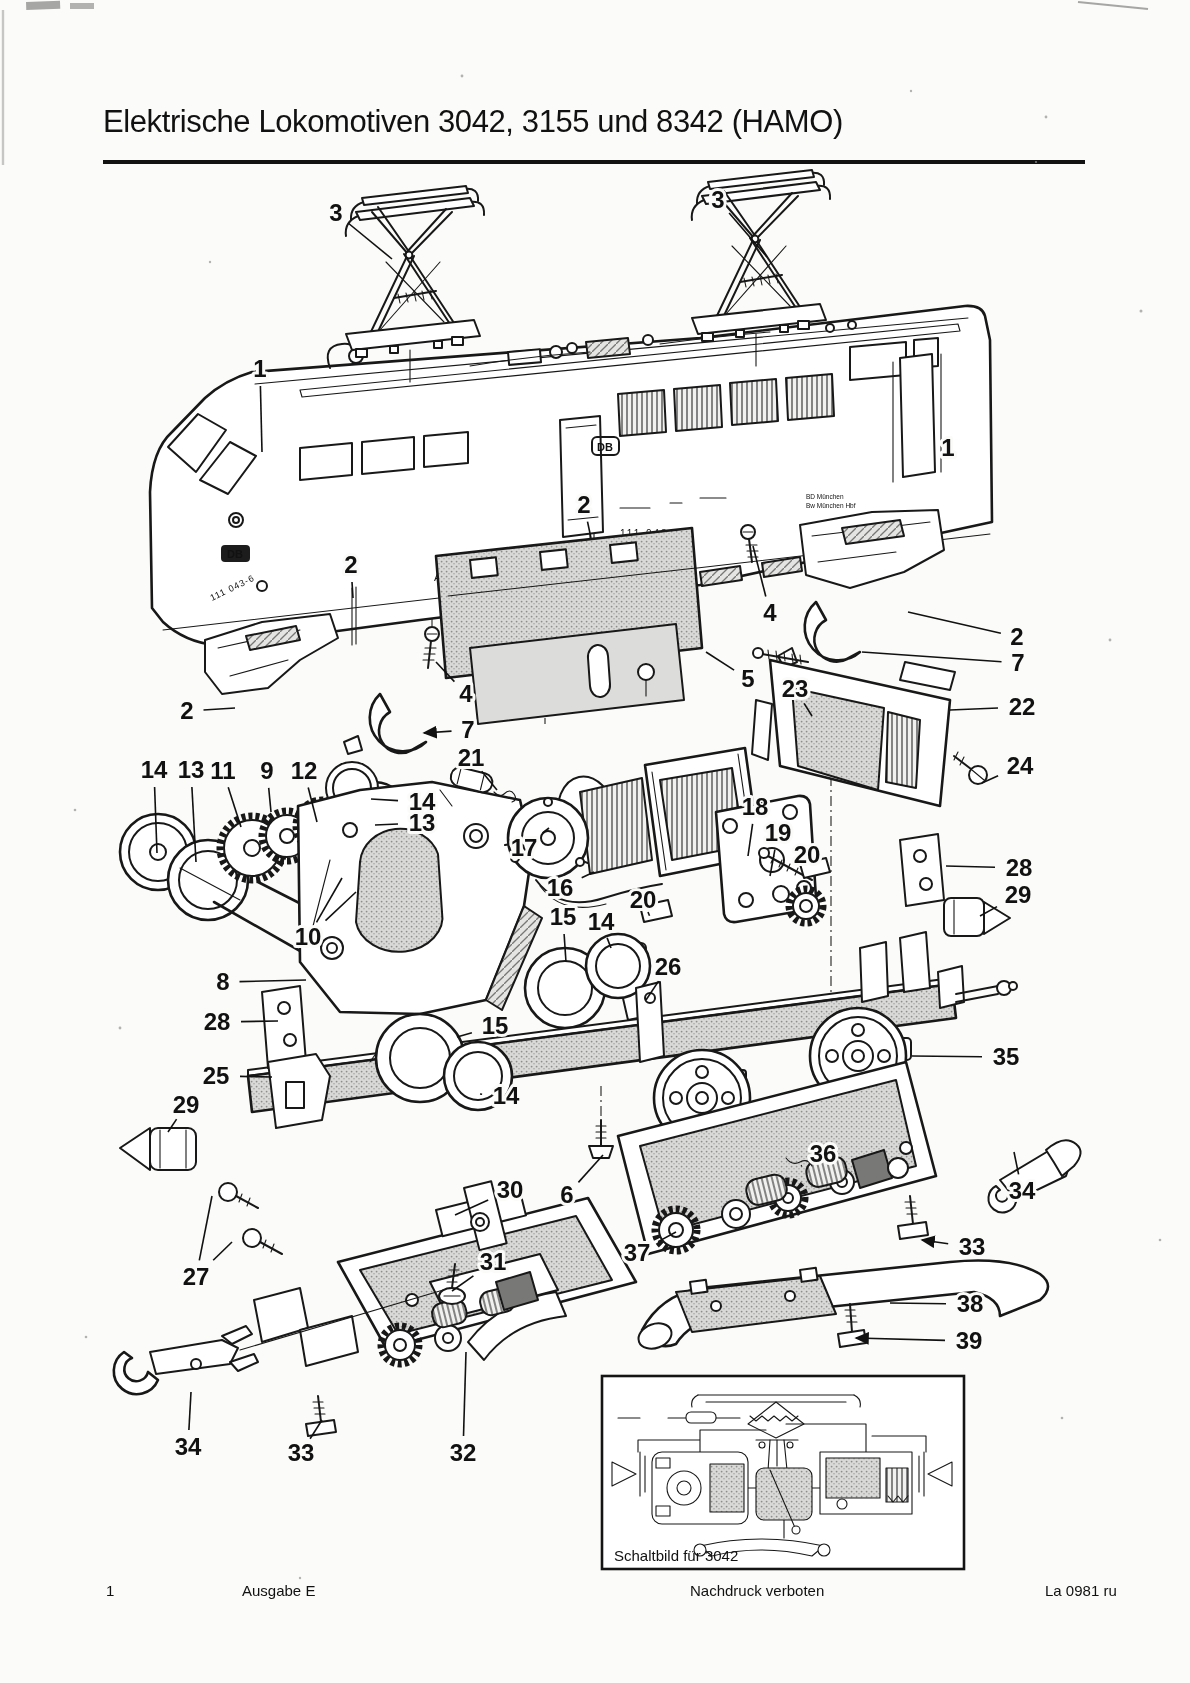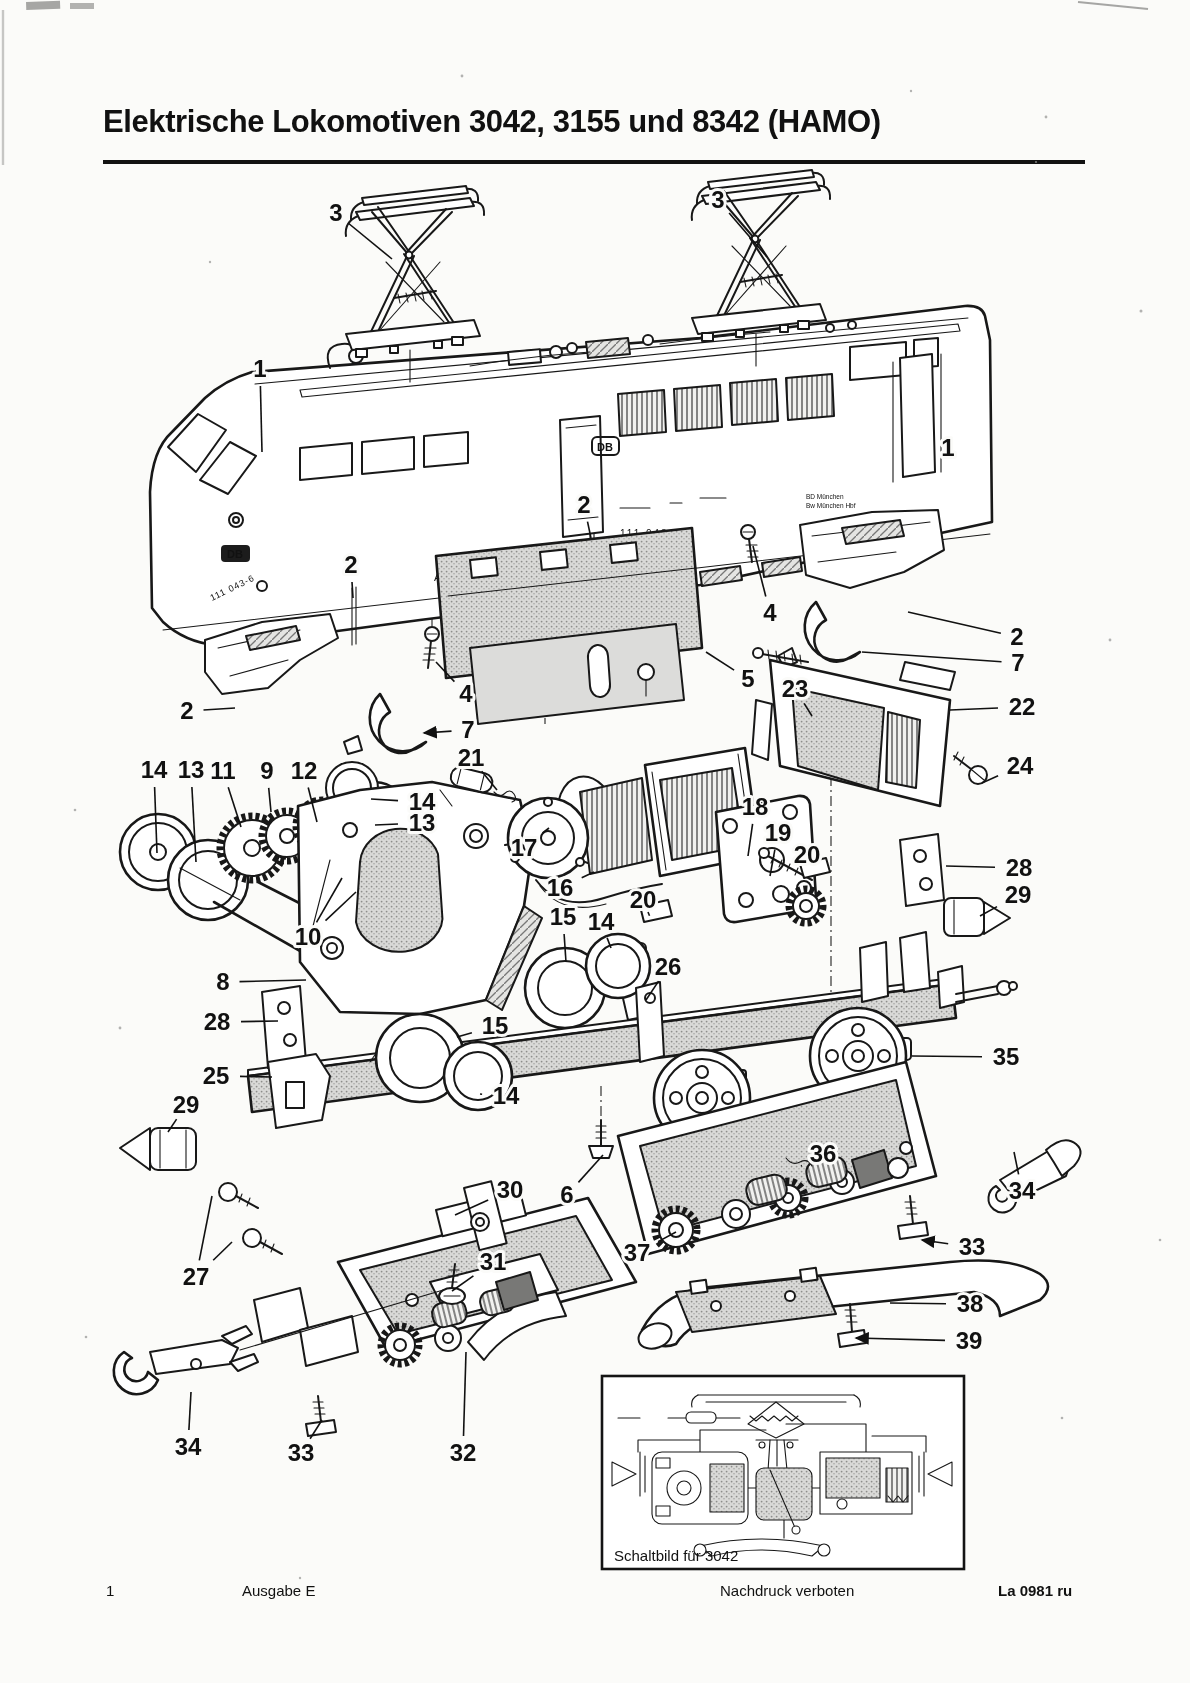--- a/index.html
+++ b/index.html
@@ -1,22 +1,22 @@
 <!DOCTYPE html>
 <html><head>
 <meta charset="utf-8">
 <style>
   html,body{margin:0;padding:0;background:#e8e8e6;}
   .page{position:relative;width:1190px;height:1683px;background:#fbfbf9;margin:0 auto;overflow:hidden;
         font-family:"Liberation Sans",sans-serif;color:#111;}
-  .page-title{position:absolute;left:103px;top:104px;margin:0;font-size:31px;font-weight:bold;
+  .page-title{position:absolute;left:103px;top:104px;margin:0;font-size:31px;font-weight:normal;
         letter-spacing:-0.4px;white-space:nowrap;}
   .title-rule{position:absolute;left:103px;top:160px;width:982px;height:4px;background:#121212;}
   .footer span{position:absolute;top:1582px;font-size:15px;white-space:nowrap;}
-  .f-page{left:106px;} .f-ed{left:210px;margin-left:32px;} .f-notice{left:720px;} .f-code{left:998px;font-weight:bold;}
+  .f-page{left:106px;} .f-ed{left:210px;margin-left:32px;} .f-notice{left:690px;} .f-code{left:1045px;}
   svg{position:absolute;left:0;top:0;}
   .ln{fill:none;stroke:#181818;stroke-width:2;stroke-linejoin:round;stroke-linecap:round;}
   .ln3{stroke-width:2.6;}
   .thin{stroke-width:1.1;}
   .wh{fill:#ffffff;}
   .gr{fill:#dcdcda;}
   .dk{fill:#787876;}
   .stp{fill:url(#stip);}
   .vh{fill:url(#vhatch);}
   .hh{fill:url(#hatch);}

